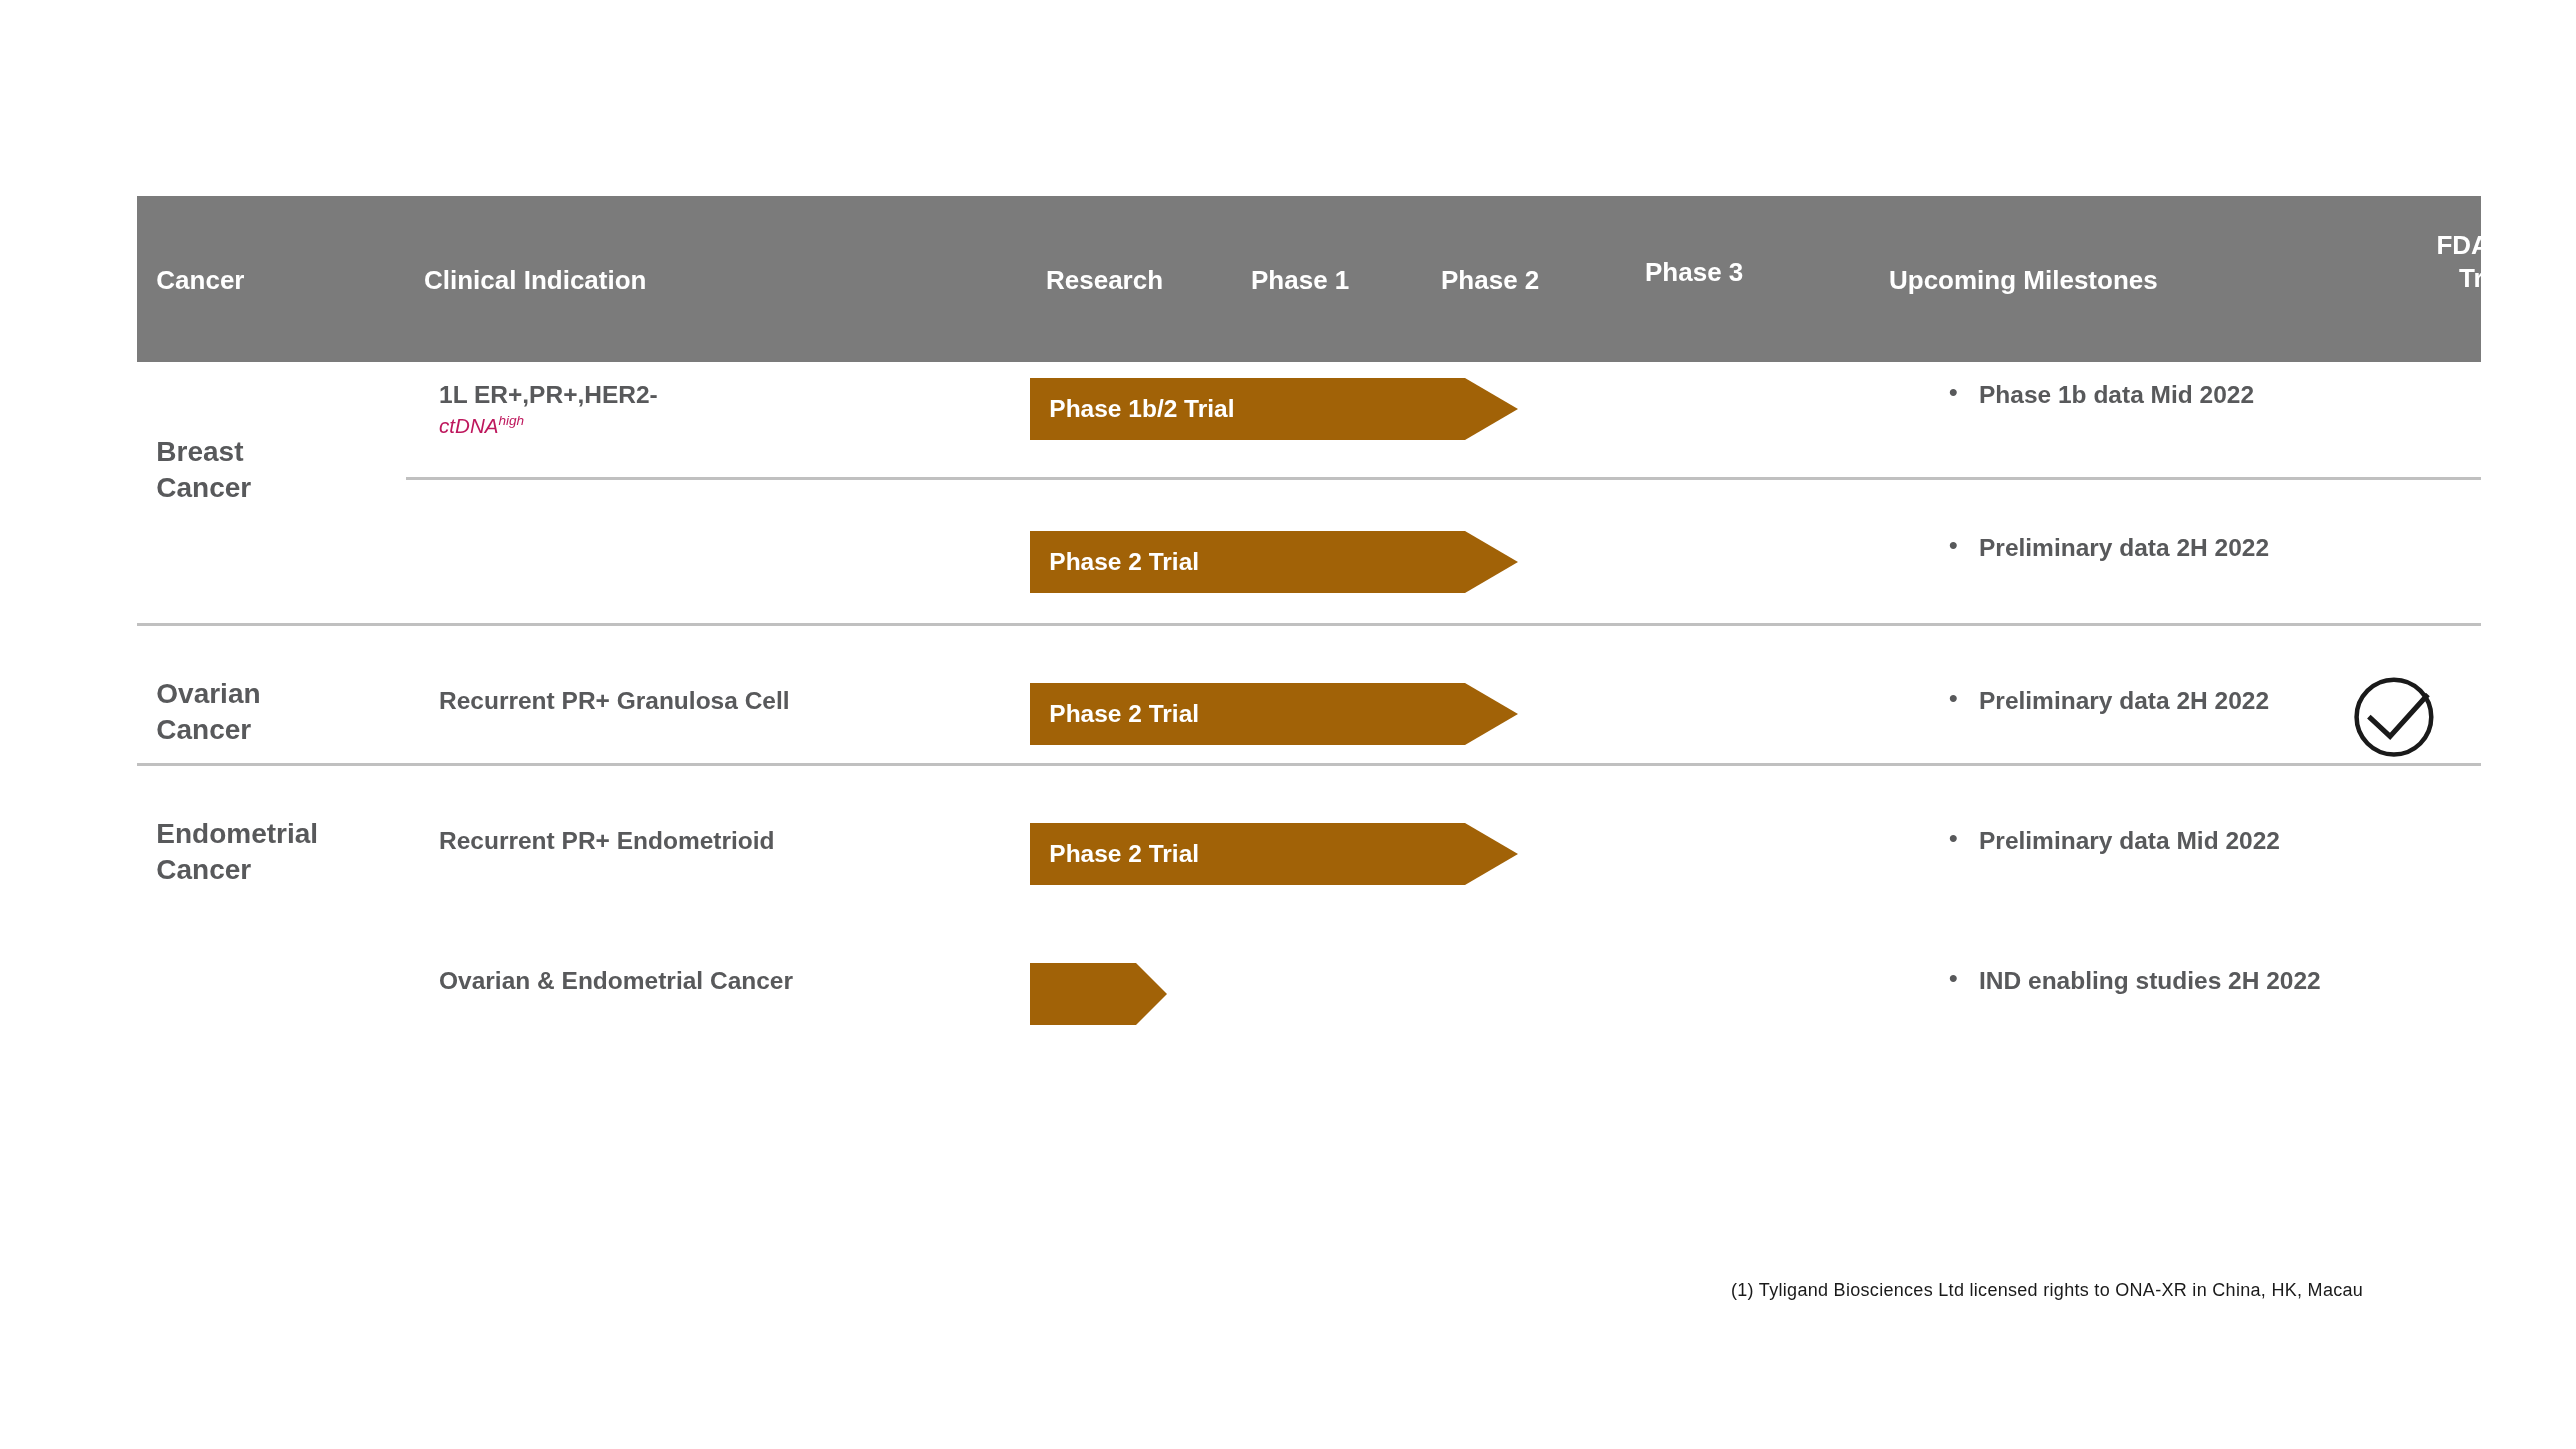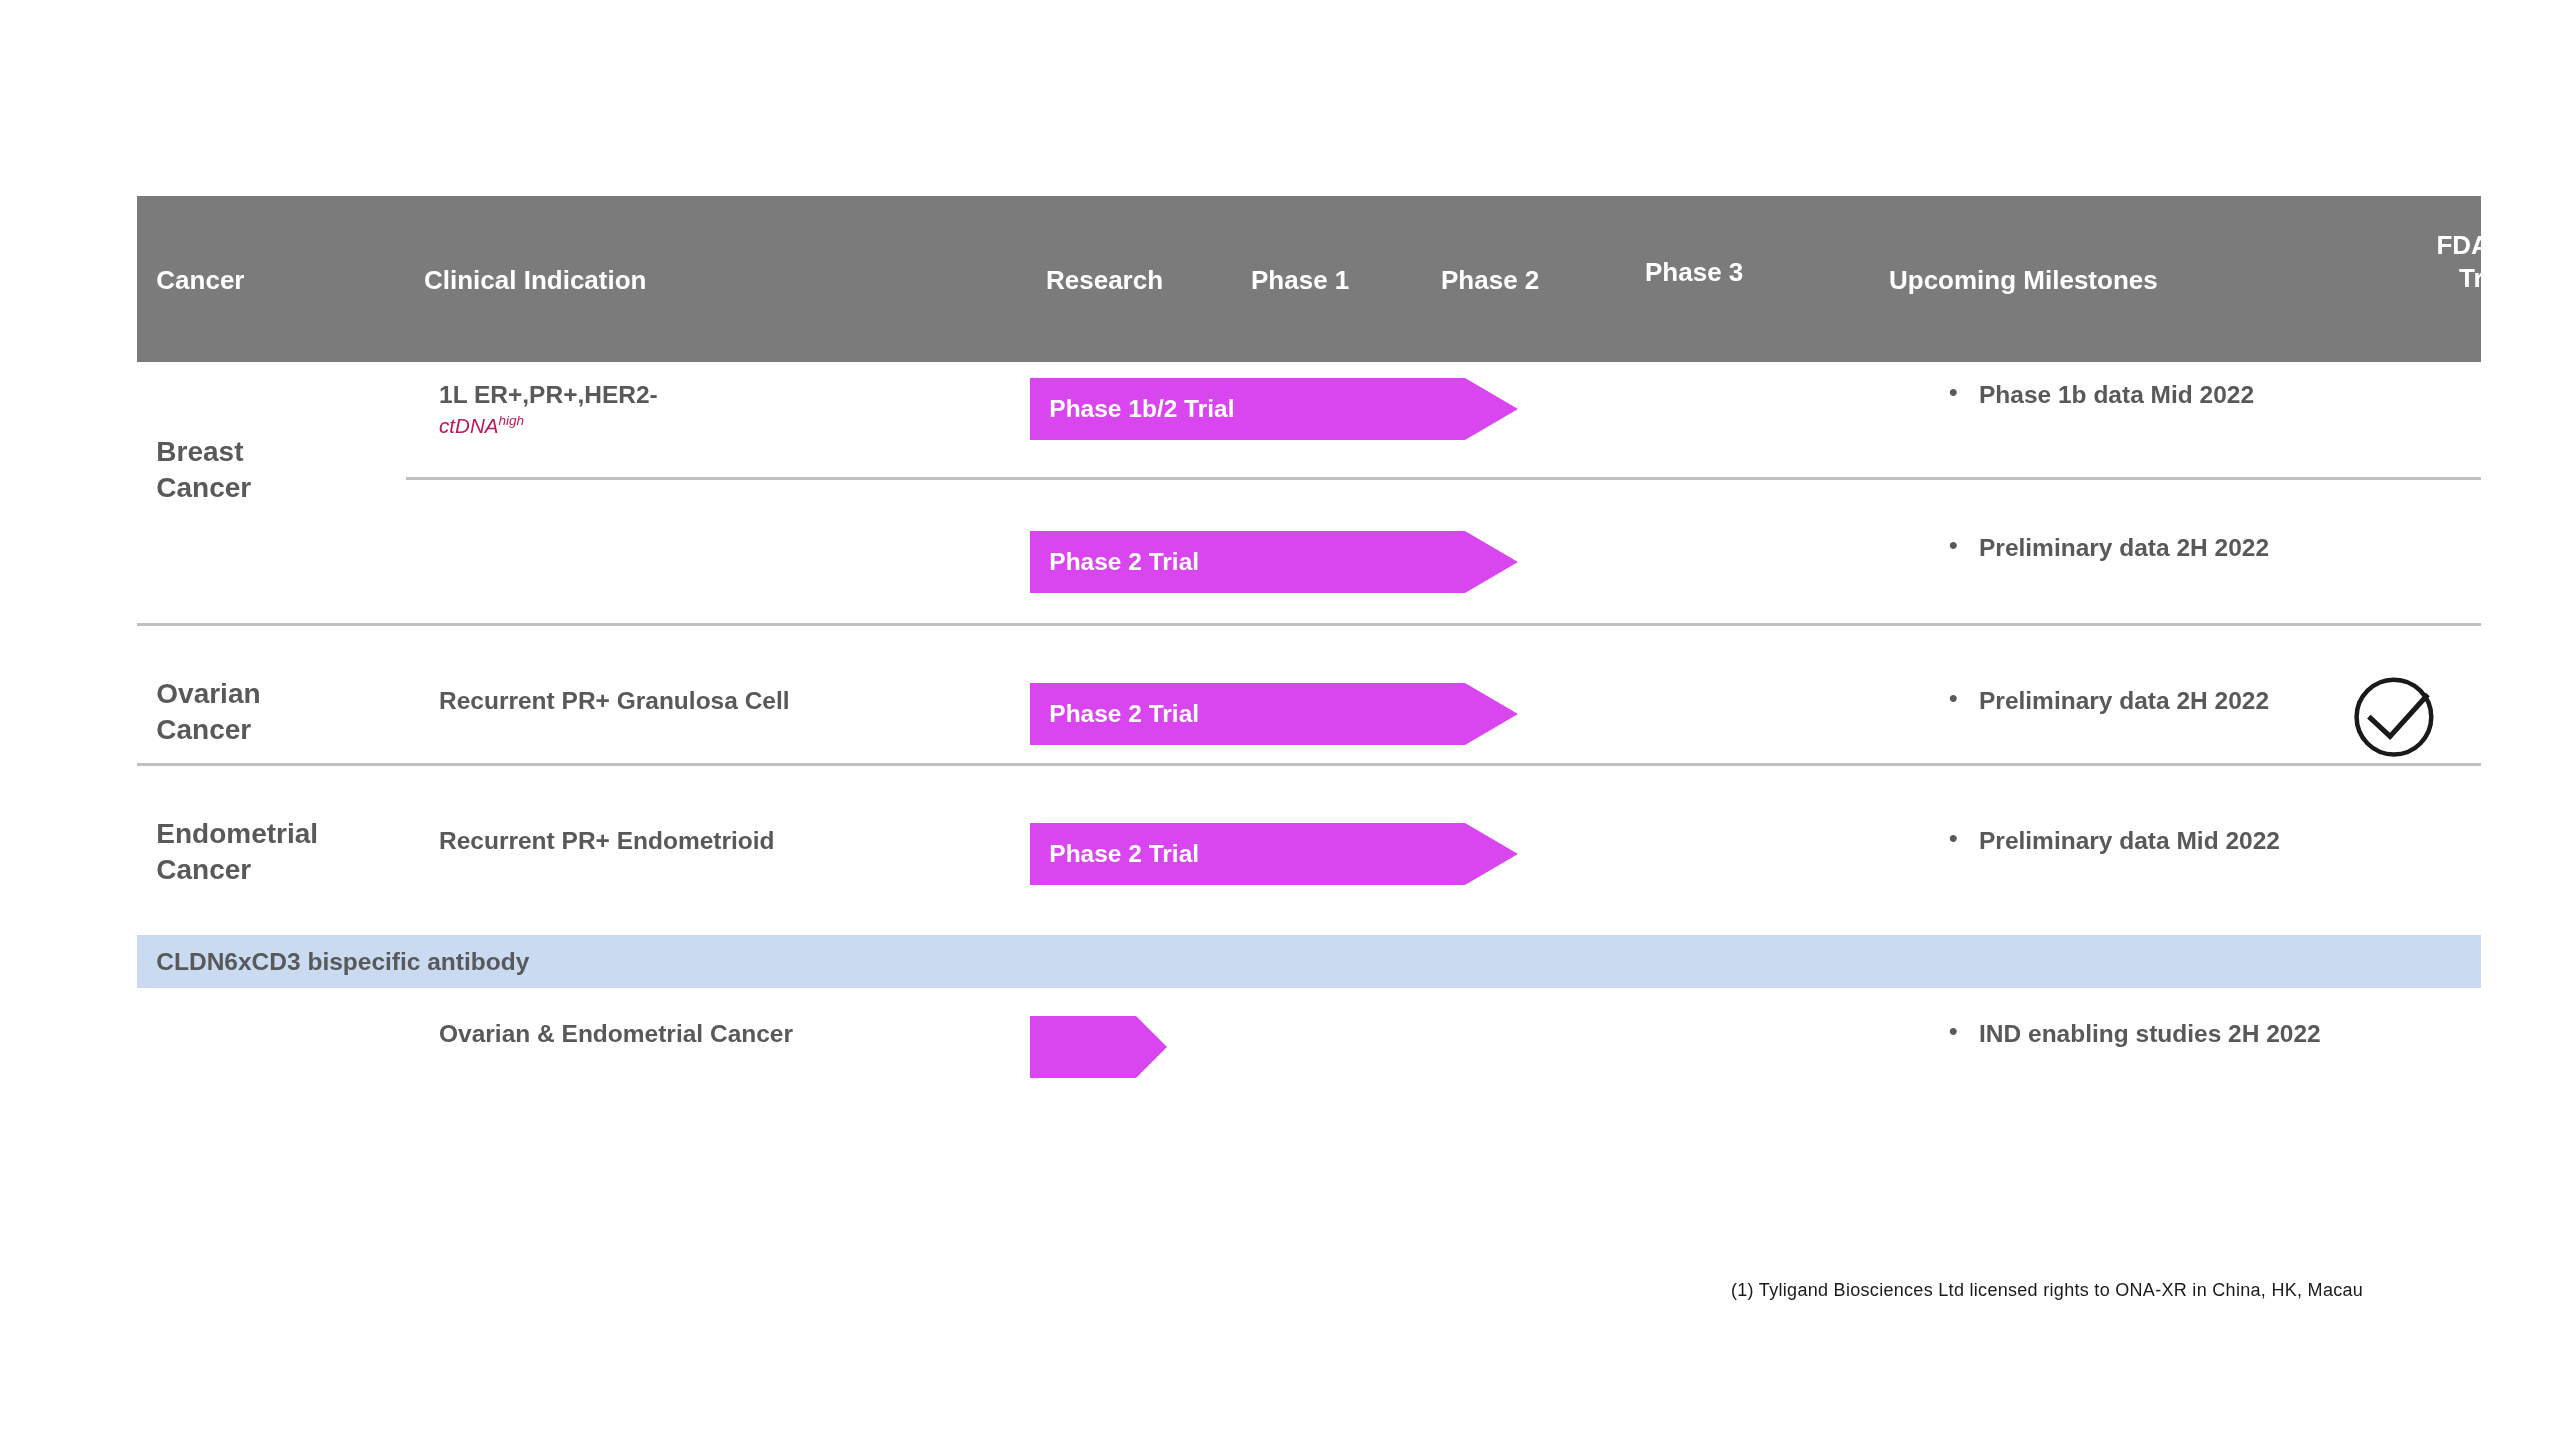--- a/index.html
+++ b/index.html
@@ -103,21 +103,21 @@
     line-height: 1.3;
     margin-top: 2.6px;
     font-style: italic;
   }
   .ind-sub sup { font-size: 0.66em; vertical-align: super; }
 
   
   .arrow {
     position: absolute;
     height: 62px;
-    background: #d946ef;
+    background: #a16207;
     display: flex;
     align-items: center;
   }
   .arrow-body {
     clip-path: polygon(0 0, calc(100% - 53px) 0, 100% 50%, calc(100% - 53px) 100%, 0 100%);
   }
   .arrow-label {
     color: #ffffff;
     font-weight: bold;
     font-size: 24.5px;
@@ -267,23 +267,20 @@
       <div class="arrow arrow-body" style="left:893px; top:28px; width:488px;">
         <span class="arrow-label">Phase 2 Trial</span>
       </div>
 
       <div class="milestone" style="top:32px">
         <span class="bullet">•</span>
         <span>Preliminary data Mid 2022</span>
       </div>
     </div>
 
-    <div class="section-band">
-      <div class="band-label">CLDN6xCD3 bispecific antibody</div>
-    </div>
 
     <div class="data-row row-h-mid">
       <div class="cell-indication" style="top:31px">
         <div class="ind-main">Ovarian &amp; Endometrial Cancer</div>
       </div>
 
       <div class="arrow arrow-short" style="left:893px; top:28px; width:137px;">
         <span class="arrow-label"></span>
       </div>
 

